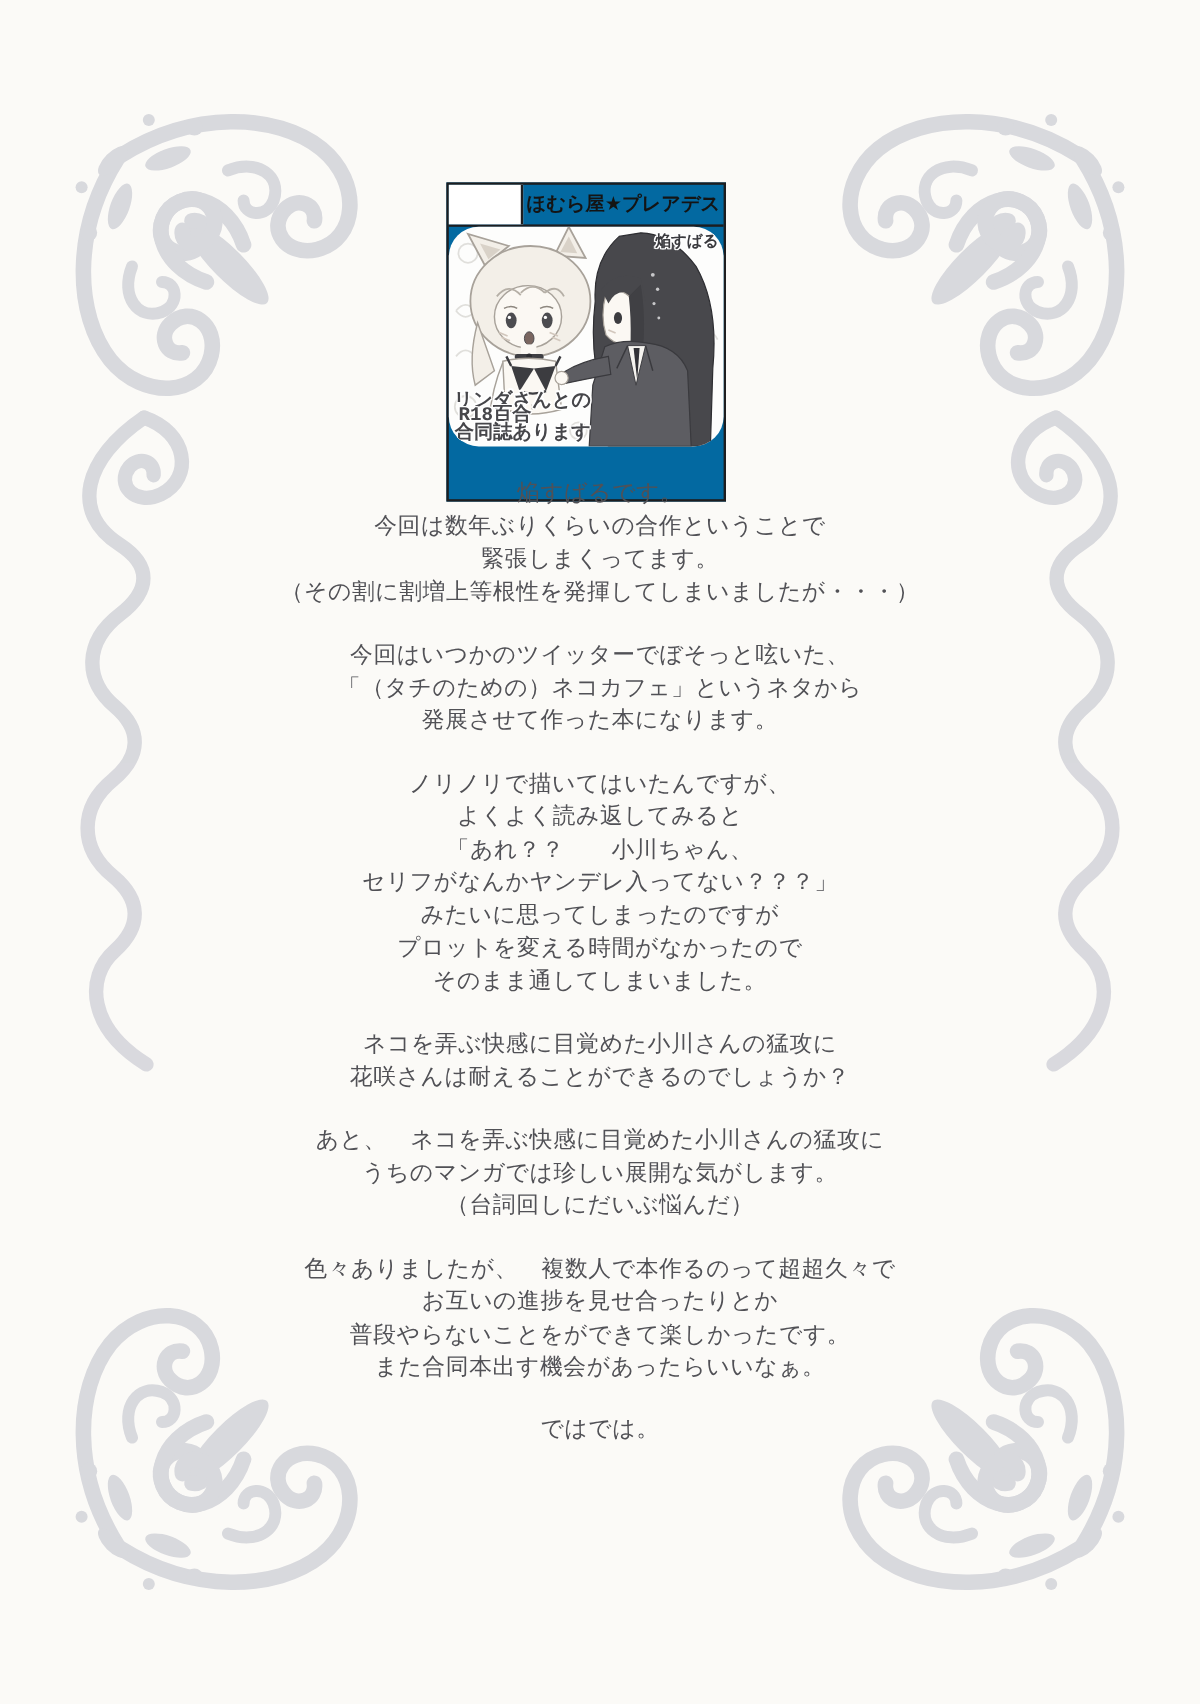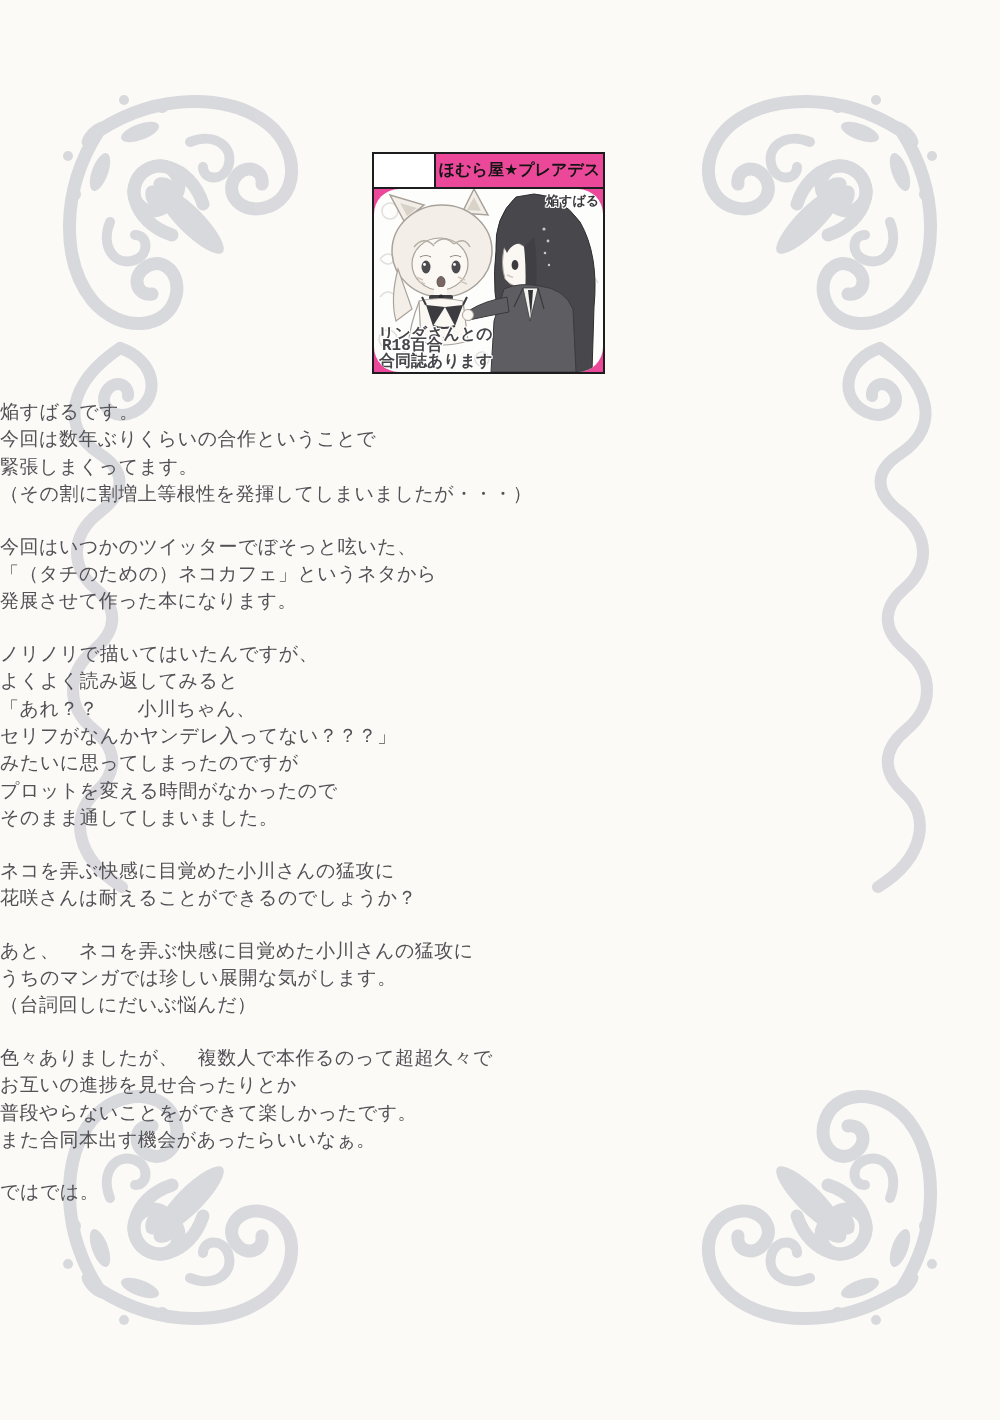--- a/index.html
+++ b/index.html
@@ -5,22 +5,22 @@
   html,body{margin:0;padding:0;}
   body{
     width:1000px;height:1420px;position:relative;overflow:hidden;
     background:#fbfaf7;
     font-family:"Liberation Sans","DejaVu Sans",sans-serif;
   }
   .ornaments{position:absolute;left:0;top:0;width:1000px;height:1420px;pointer-events:none;}
 
   
   .card{
-    position:absolute;left:372px;top:152px;width:233px;height:222px;
-    background:#ec4899;border:2px solid #1d1d1f;box-sizing:border-box;
+    position:absolute;left:372px;top:152px;width:233px;height:266px;
+    background:#0369a1;border:2px solid #1d1d1f;box-sizing:border-box;
   }
   .card-header{display:flex;height:33px;border-bottom:2px solid #1d1d1f;}
   .card-header-box{width:60px;border-right:2px solid #1d1d1f;background:#fff;}
   .card-title{
     flex:1;display:flex;align-items:center;justify-content:center;
     font-size:16px;font-weight:bold;color:#141414;letter-spacing:0px;white-space:nowrap;
   }
   .card-art{position:relative;width:229px;height:183px;background:#fdfdfc;overflow:hidden;border-radius:25px;}
   .card-art svg{position:absolute;left:0;top:0;}
   .art-author{
@@ -31,21 +31,21 @@
     position:absolute;left:4px;bottom:5px;font-size:16px;font-weight:bold;color:#46464a;
     line-height:13.5px;
     text-shadow:-1px -1px 0 #fff,1px -1px 0 #fff,-1px 1px 0 #fff,1px 1px 0 #fff,0 -1px 0 #fff,0 1px 0 #fff,-1px 0 0 #fff,1px 0 0 #fff;
   }
   .art-badges .b1{margin-left:0;}
   .art-badges .b2{margin-left:4px;font-family:Liberation Mono, monospace;}
   .art-badges .b3{margin-left:1px;}
 
   
   .text-col{
-    position:absolute;left:0;top:398px;width:1000px;text-align:left;
+    position:absolute;left:0;top:398px;width:1000px;text-align:center;
     color:#515156;font-size:19px;line-height:27.4px;letter-spacing:0.5px;
   }
   .para{margin:0 0 25px 0;}
   .line{white-space:pre;}
 </style>
 </head>
 <body>
 
 <div>
 

